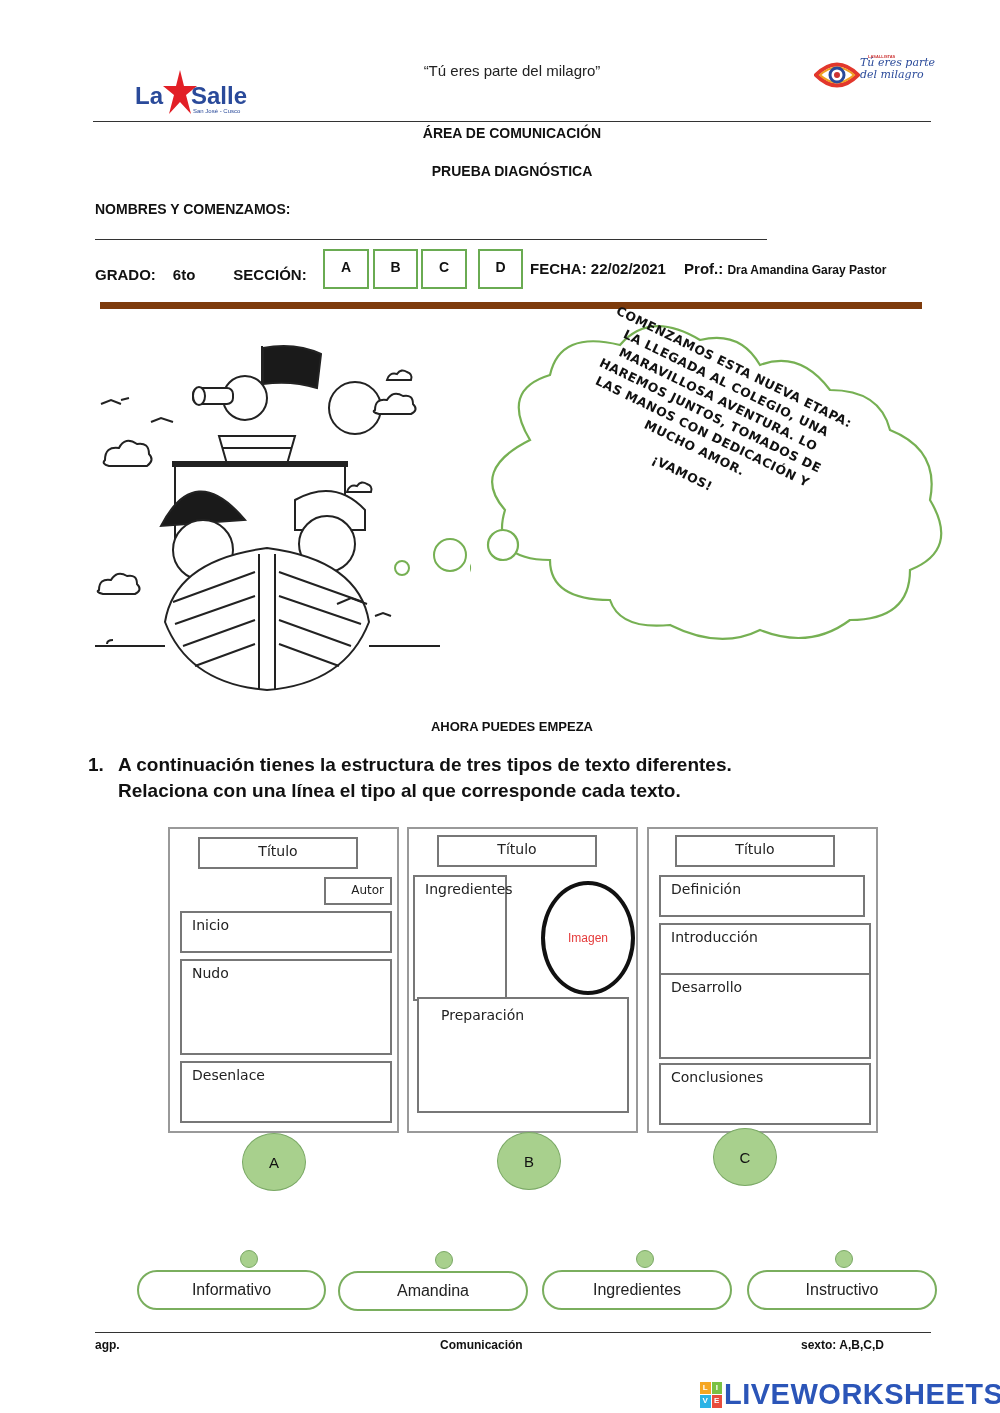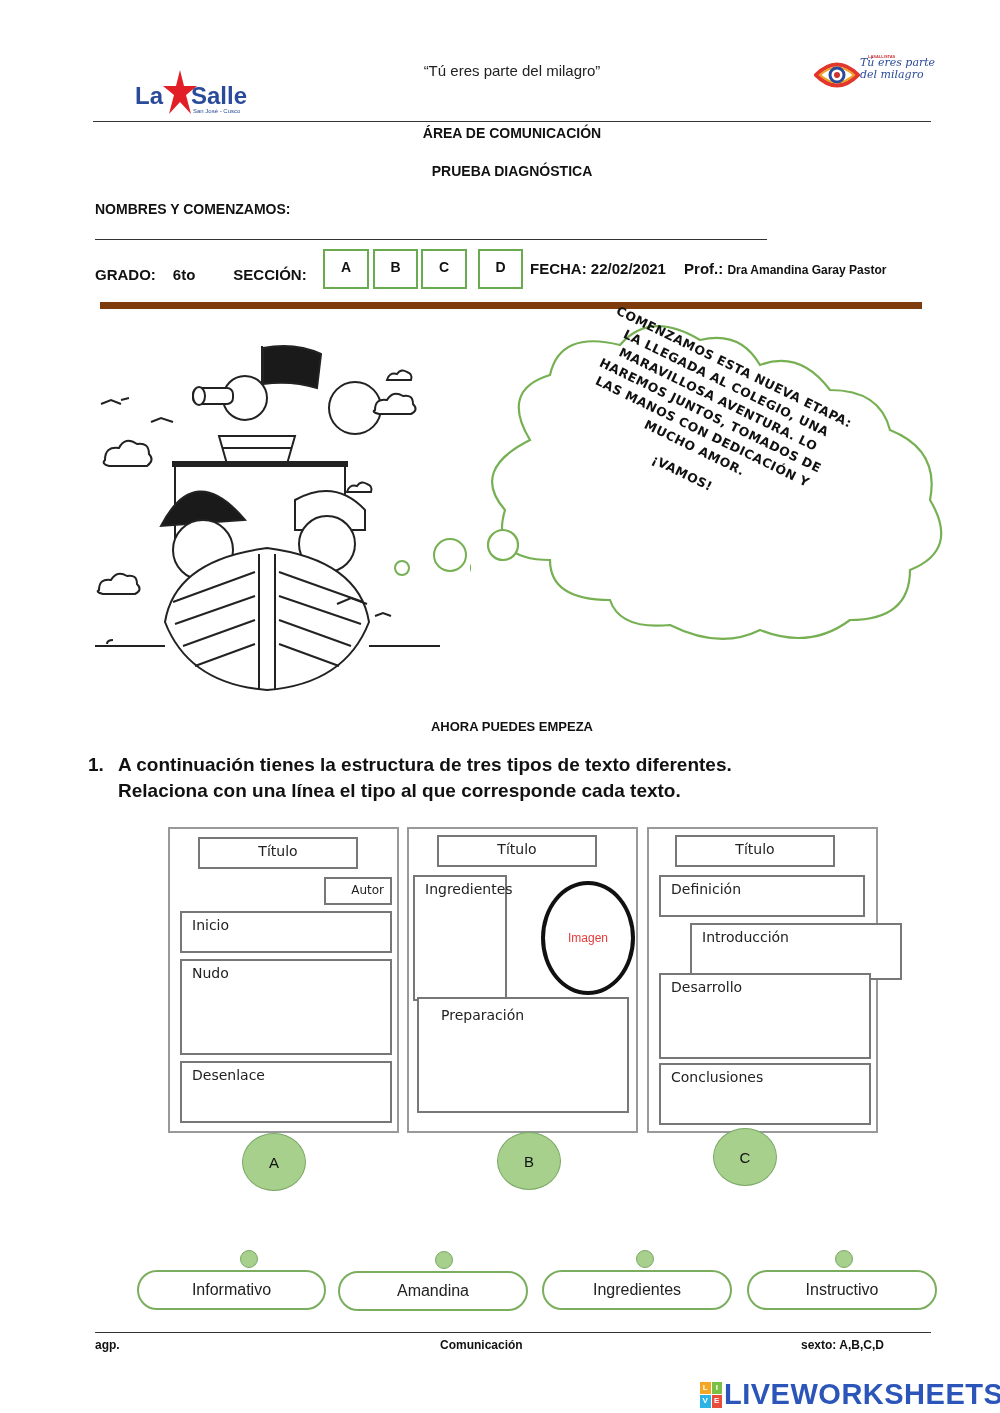--- a/index.html
+++ b/index.html
@@ -206,21 +206,21 @@
   <div class="box" style="left:4px;top:46px;width:94px;height:126px;">Ingredientes</div>
   <div class="imagen" style="left:132px;top:52px;width:94px;height:114px;">
     <span>Imagen</span>
   </div>
   <div class="box" style="left:8px;top:168px;width:212px;height:116px;padding-left:22px;padding-top:8px;">Preparación</div>
 </div>
 
 <div class="panel" style="left:647px;width:231px;">
   <div class="box center" style="left:26px;top:6px;width:160px;height:32px;">Título</div>
   <div class="box" style="left:10px;top:46px;width:206px;height:42px;">Definición</div>
-  <div class="box" style="left:10px;top:94px;width:212px;height:57px;margin-left:31px;">Introducción</div>
+  <div class="box" style="left:10px;top:94px;width:212px;height:57px;">Introducción</div>
   <div class="box" style="left:10px;top:144px;width:212px;height:86px;">Desarrollo</div>
   <div class="box" style="left:10px;top:234px;width:212px;height:62px;">Conclusiones</div>
 </div>
 
 <div class="circle-label" style="left:242px;top:1133px;">A</div>
 <div class="circle-label" style="left:497px;top:1132px;">B</div>
 <div class="circle-label" style="left:713px;top:1128px;">C</div>
 
 <div class="dot" style="left:240px;top:1250px;"></div>
 <div class="dot" style="left:435px;top:1251px;"></div>

